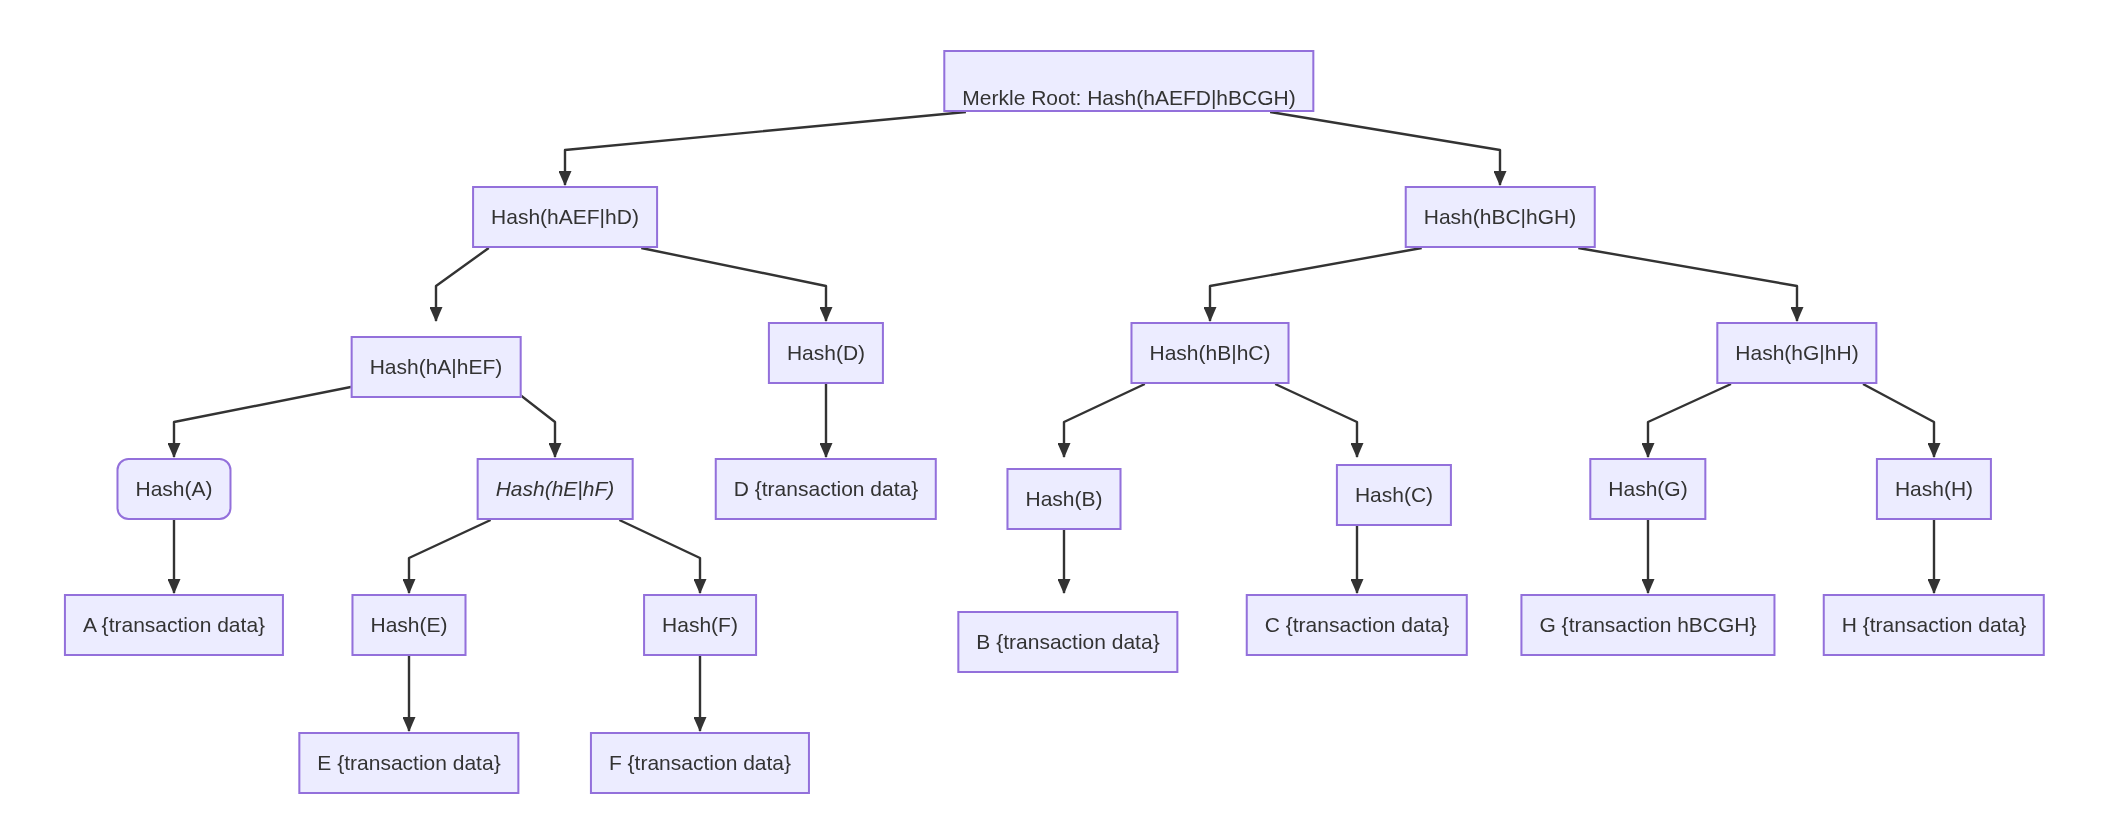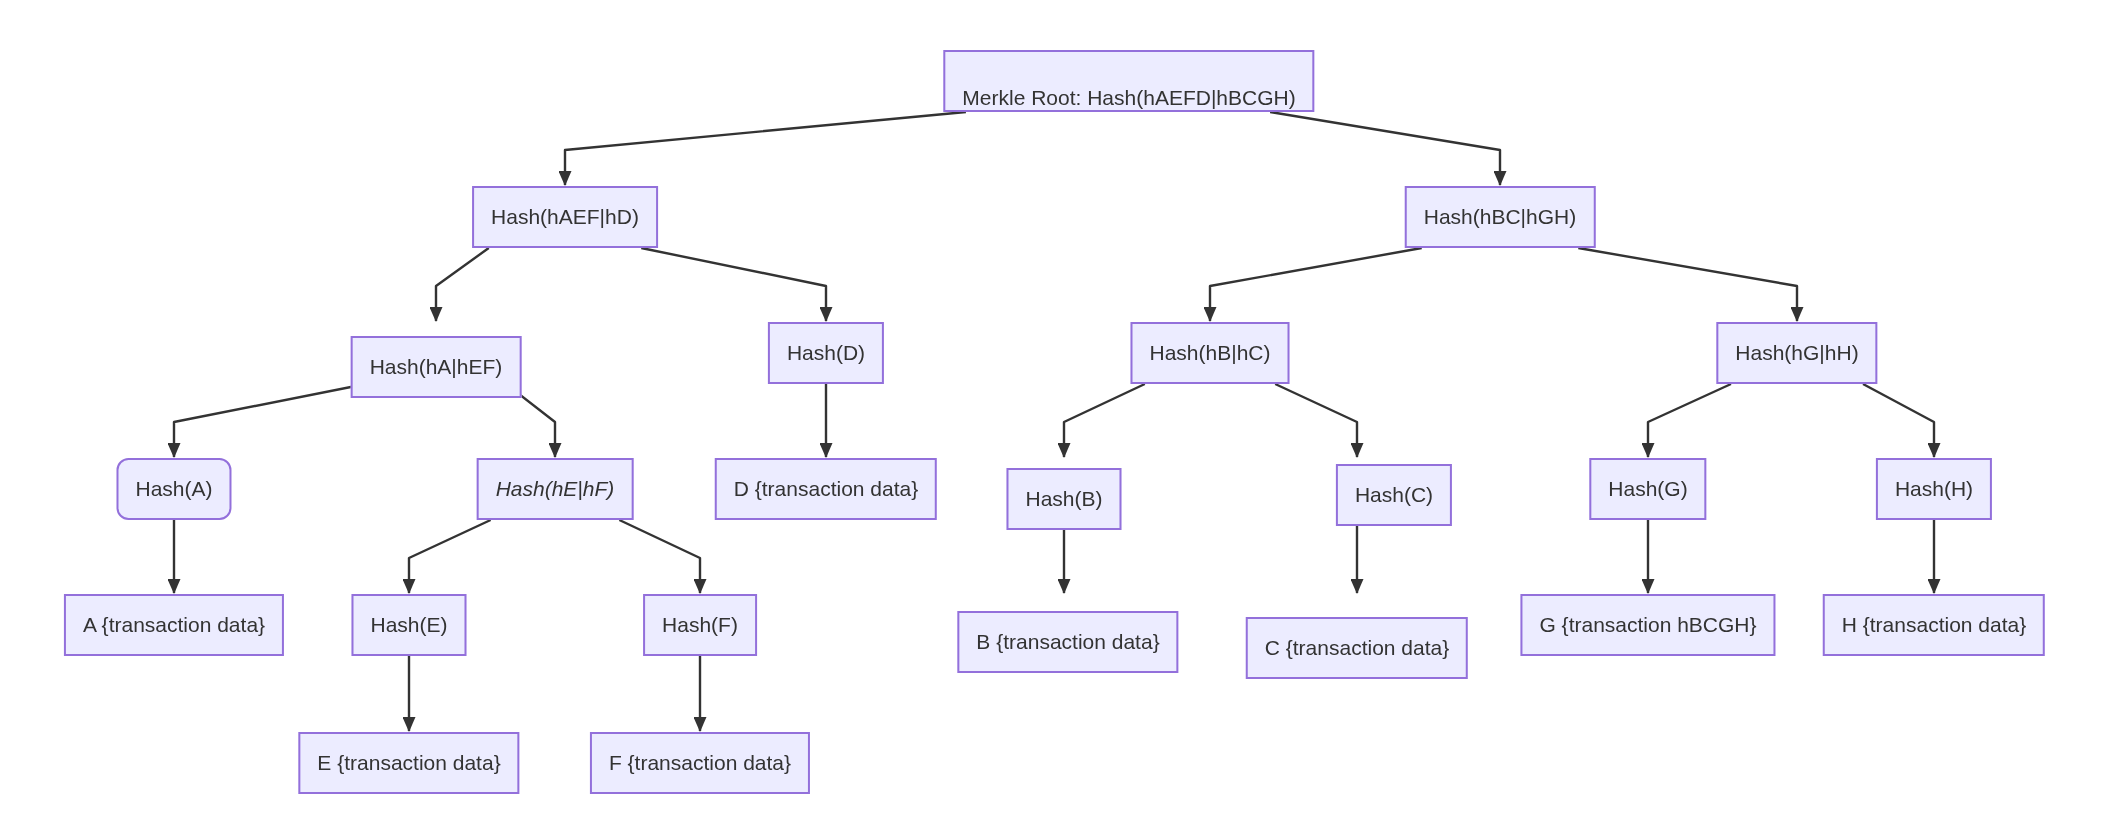--- a/index.html
+++ b/index.html
@@ -123,21 +123,21 @@
       </div>
       <div class="node" style="left: 409px; top: 594px;">
         <span class="label">Hash(E)</span>
       </div>
       <div class="node" style="left: 700px; top: 594px;">
         <span class="label">Hash(F)</span>
       </div>
       <div class="node" style="left: 1068px; top: 594px; margin-top: 17px;">
         <span class="label">B {transaction data}</span>
       </div>
-      <div class="node" style="left: 1357px; top: 617px;">
+      <div class="node" style="left: 1357px; top: 594px;">
         <span class="label">C {transaction data}</span>
       </div>
       <div class="node" style="left: 1648px; top: 594px;">
         <span class="label">G {transaction hBCGH}</span>
       </div>
       <div class="node" style="left: 1934px; top: 594px;">
         <span class="label">H {transaction data}</span>
       </div>
       <div class="node" style="left: 409px; top: 732px;">
         <span class="label">E {transaction data}</span>

